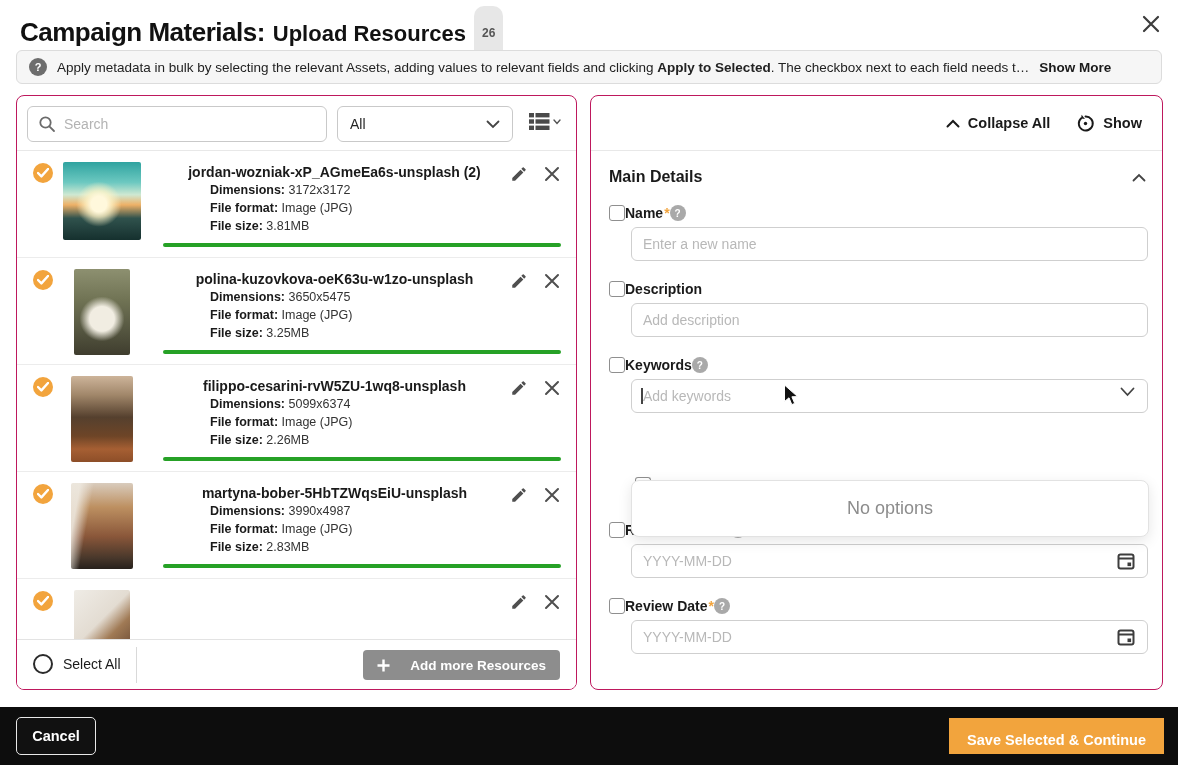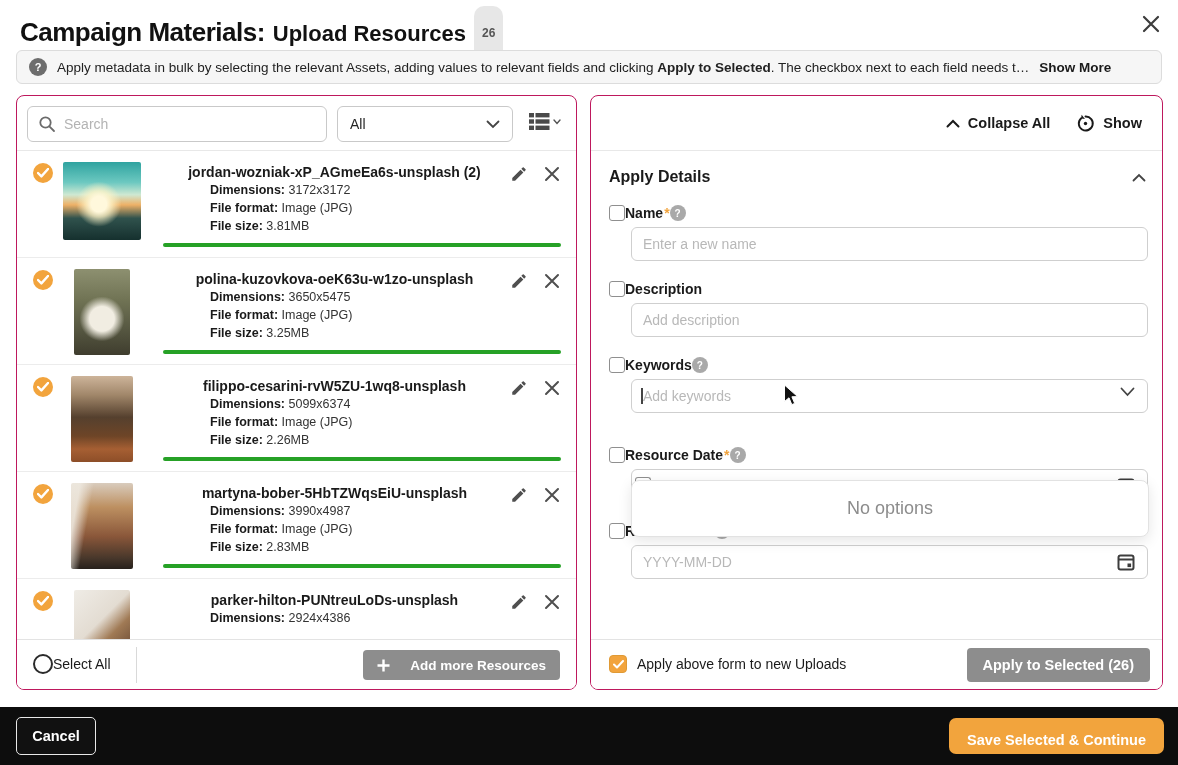--- a/index.html
+++ b/index.html
@@ -55,37 +55,37 @@
   .rinfo { position:absolute; left:146px; top:12px; right:70px; }
   .rname { font-size:14px; font-weight:bold; color:#1a1a1a; white-space:nowrap; overflow:hidden; line-height:18px;text-align:center; }
   .rmeta { font-size:12.5px; color:#333; line-height:18px; white-space:nowrap; }
   .rmeta b { color:#1a1a1a;padding-left:47px; }
   .progress { position:absolute; left:146px; top:92px; width:398px; height:4px; border-radius:2px; background:var(--progress-green,#26A126); }
   .ract { position:absolute; right:16px; top:14px; display:flex; gap:16px; align-items:center; }
   .icon-btn { cursor:pointer; display:flex; align-items:center; justify-content:center; }
 
   
   .lbottom { position:absolute; bottom:0; left:0; right:0; height:50px; background:#fff; border-top:1px solid #e3e3e3; }
-  .selall { position:absolute; left:16px; top:14px; display:flex; align-items:center; cursor:pointer; }
+  .selall { position:absolute; left:16px; top:14px; display:flex; align-items:center; gap:10px; cursor:pointer; }
   .radio { width:20px; height:20px; border-radius:50%; border:2px solid #2b2b2b; background:#fff; }
   .selall-lbl { font-size:14px; color:#1a1a1a; }
   .vdiv { position:absolute; left:119px; top:7px; width:1px; height:36px; background:#d9d9d9; }
   .gray-btn { background:var(--button-gray,#8D8D8D); color:#fff; font-weight:bold; font-family:"Liberation Sans",sans-serif; border:none; border-radius:4px; cursor:pointer; }
   .addmore { position:absolute; right:16px; top:10px; height:30px; padding:0 14px; font-size:13.5px; display:flex; align-items:center; gap:20px; }
 
   
   .rtoolbar { position:absolute; top:0; left:0; right:0; height:55px; border-bottom:1px solid #e8e8e8; display:flex; align-items:center; justify-content:flex-end; gap:26px; padding-right:20px; }
   .tool-link { display:flex; align-items:center; gap:8px; cursor:pointer; font-size:14.5px; font-weight:bold; color:#1a1a1a; }
 
   
   .form { position:absolute; top:55px; left:0; right:0; bottom:50px; padding:16px 16px 0 18px; }
   .sect-head { display:flex; align-items:center; justify-content:space-between; height:20px; margin-bottom:17px; }
   .sect-title { font-size:16px; font-weight:bold; color:#1a1a1a; }
   .field { margin-bottom:19px; }
-  .field.kw { margin-bottom:33px; }
+  .field.kw { margin-bottom:108px; }
   .lblrow { display:flex; align-items:center; height:18px; margin-bottom:5px; }
   .cbox { width:16px; height:16px; border:1.5px solid #8f8f8f; border-radius:3px; background:#fff; cursor:pointer; }
   .flabel { font-size:14px; font-weight:bold; color:#1a1a1a; }
   .req { color:var(--accent-orange,#F2A43D); font-weight:bold; margin-left:1px; }
   .finput-wrap { position:relative; margin-left:22px; }
   .finput { width:517px; height:34px; border:1px solid #cfcfcf; border-radius:6px; font-size:14px; font-family:"Liberation Sans",sans-serif; color:#262626; padding:0 34px 0 11px; outline:none; background:#fff; }
   .finput::placeholder { color:#b8b8b8; }
   .in-icon { position:absolute; right:11px; top:8px; pointer-events:none; }
   .caret { position:absolute; left:10px; top:9px; width:1.5px; height:16px; background:#444; }
   .obscured-cbox { position:absolute; left:44px; top:326px; width:16px; height:8px; border:1.5px solid #8f8f8f; border-bottom:none; border-radius:3px 3px 0 0; background:#fff; z-index:1; }
@@ -95,21 +95,21 @@
   
   .rbottom { position:absolute; bottom:0; left:0; right:0; height:50px; border-top:1px solid #e3e3e3; background:#fff; }
   .apply-chk { position:absolute; left:18px; top:15px; display:flex; align-items:center; gap:10px; cursor:pointer; }
   .cbox-checked { width:18px; height:18px; border-radius:4px; background:var(--accent-orange,#F2A43D); border:1px solid #e09a35; display:flex; align-items:center; justify-content:center; }
   .apply-lbl { font-size:14px; color:#1a1a1a; }
   .applybtn { position:absolute; right:12px; top:8px; height:34px; padding:0 16px; font-size:14.5px; }
 
   
   .footer { position:absolute; left:0; right:0; bottom:0; height:58px; background:var(--footer-black,#0D0D0D); }
   .cancel-btn { position:absolute; left:16px; top:10px; width:80px; height:38px; background:#111; color:#fff; font-weight:bold; font-size:14.5px; font-family:"Liberation Sans",sans-serif; border:1px solid #e8e8e8; border-radius:5px; cursor:pointer; }
-  .save-btn { position:absolute; right:14px; top:11px; height:36px; padding:14px 18px; background:var(--accent-orange,#F2A43D); color:#fff; font-weight:bold; font-size:14.5px; font-family:"Liberation Sans",sans-serif; border:none; border-radius:7px; cursor:pointer; }
+  .save-btn { position:absolute; right:14px; top:11px; height:36px; padding:14px 18px; background:var(--accent-orange,#F2A43D); color:#fff; font-weight:bold; font-size:14.5px; font-family:"Liberation Sans",sans-serif; border:none; border-radius:0; cursor:pointer; }
 
   .cursor { position:absolute; left:783px; top:384px; z-index:10; pointer-events:none; }
   svg { display:block; }
 </style>
 </head>
 <body>
 
 <div class="modal">
 
   <div class="hdr">
@@ -284,25 +284,20 @@
 
   <div class="rrow">
     <span class="chk-circle">
       <svg width="12" height="10" viewBox="0 0 12 10">
               <path d="M1 5 L4.4 8.4 L11 1" fill="none" stroke="#fff" stroke-width="2.4" stroke-linecap="round" stroke-linejoin="round"></path>
             </svg>
     </span>
     <span class="thumb-wrap">
             <span class="thumb thumb-4"></span>
           </span>
-    <div class="rinfo">
-      <div class="rname">parker-hilton-PUNtreuLoDs-unsplash</div>
-      <div class="rmeta meta-dim"><b class="ml">Dimensions:</b> <span class="mv">2924x4386</span></div>
-
-    </div>
 
     <div class="ract">
       <span class="icon-btn">
         <svg width="18" height="18" viewBox="0 0 24 24">
                 <path d="M3 17.25V21h3.75L17.81 9.94l-3.75-3.75L3 17.25zM20.71 7.04a1 1 0 0 0 0-1.41l-2.34-2.34a1 1 0 0 0-1.41 0l-1.83 1.83 3.75 3.75 1.83-1.83z" fill="#4f4f4f"></path>
               </svg>
       </span>
       <span class="icon-btn">
         <svg width="16" height="16" viewBox="0 0 16 16">
                 <path d="M2 2 L14 14 M14 2 L2 14" stroke="#4f4f4f" stroke-width="2" stroke-linecap="round"></path>
@@ -340,21 +335,21 @@
           <path d="M5.2 4.2 A7 7 0 1 0 9.5 2.5" fill="none" stroke="#1a1a1a" stroke-width="1.9" stroke-linecap="round"></path>
           <path d="M5.6 0.8 L5.2 4.6 L9 5.0 Z" fill="#1a1a1a"></path>
           <circle cx="9.5" cy="9.5" r="1.7" fill="#1a1a1a"></circle>
         </svg>
         <span>Show</span>
       </div>
     </div>
 
     <div class="form">
       <div class="sect-head">
-        <span class="sect-title">Apply Details</span>
+        <span class="sect-title">Main Details</span>
         <svg width="14" height="9" viewBox="0 0 14 9">
             <path d="M1.5 7.5 L7 2 L12.5 7.5" fill="none" stroke="#444" stroke-width="1.8" stroke-linecap="round"></path>
           </svg>
       </div>
 
       <div class="field">
         <div class="lblrow">
           <span class="cbox"></span>
           <span class="flabel"><span>Name</span><span class="req">*</span></span>
           <span class="qmark light">?</span>
@@ -426,31 +421,20 @@
               <svg width="18" height="18" viewBox="0 0 18 18">
                 <rect x="1.5" y="2.5" width="15" height="14" rx="2" fill="none" stroke="#3d3d3d" stroke-width="2"></rect>
                 <path d="M1.5 6.5 H16.5" stroke="#3d3d3d" stroke-width="2"></path>
                 <rect x="10.5" y="10.5" width="3.6" height="3.6" fill="#3d3d3d"></rect>
               </svg>
             </span>
         </div>
       </div>
     </div>
 
-    <div class="rbottom">
-      <div class="apply-chk">
-        <span class="cbox-checked">
-          <svg width="11" height="9" viewBox="0 0 11 9">
-              <path d="M1 4.5 L4 7.5 L10 1" fill="none" stroke="#fff" stroke-width="2" stroke-linecap="round" stroke-linejoin="round"></path>
-            </svg>
-        </span>
-        <span class="apply-lbl">Apply above form to new Uploads</span>
-      </div>
-      <button class="gray-btn applybtn">Apply to Selected (26)</button>
-    </div>
   </div>
 
   <div class="footer">
     <button class="cancel-btn">Cancel</button>
     <button class="save-btn">Save Selected &amp; Continue</button>
   </div>
 
   <svg class="cursor" width="18" height="23" viewBox="0 0 18 23">
     <path d="M1.5 1 L1.5 17.5 L6 13.8 L8.8 20.6 L11.7 19.4 L8.9 12.8 L14.6 12.6 Z" fill="#111" stroke="#fff" stroke-width="1"></path>
   </svg>

